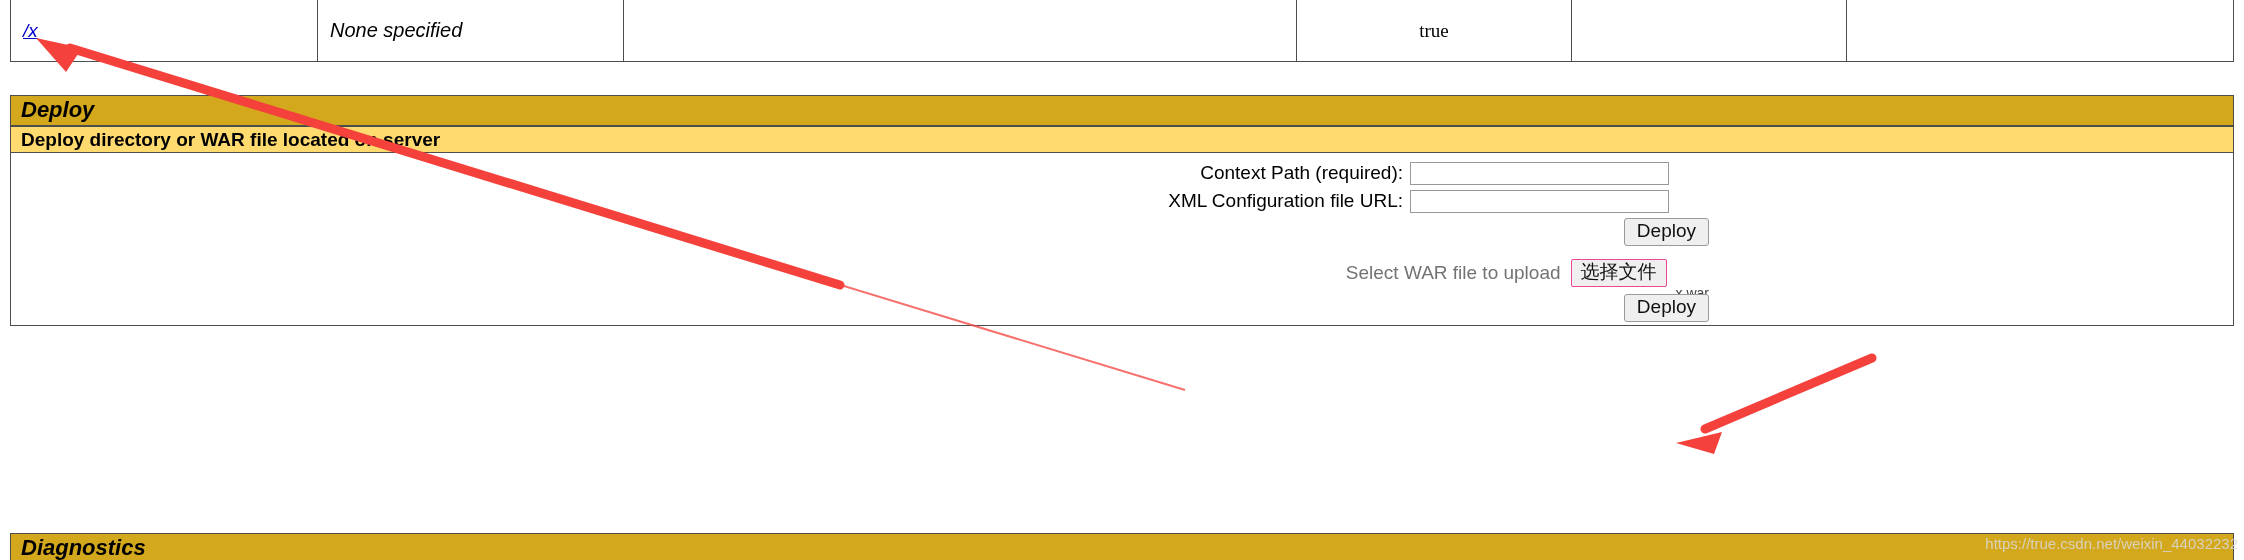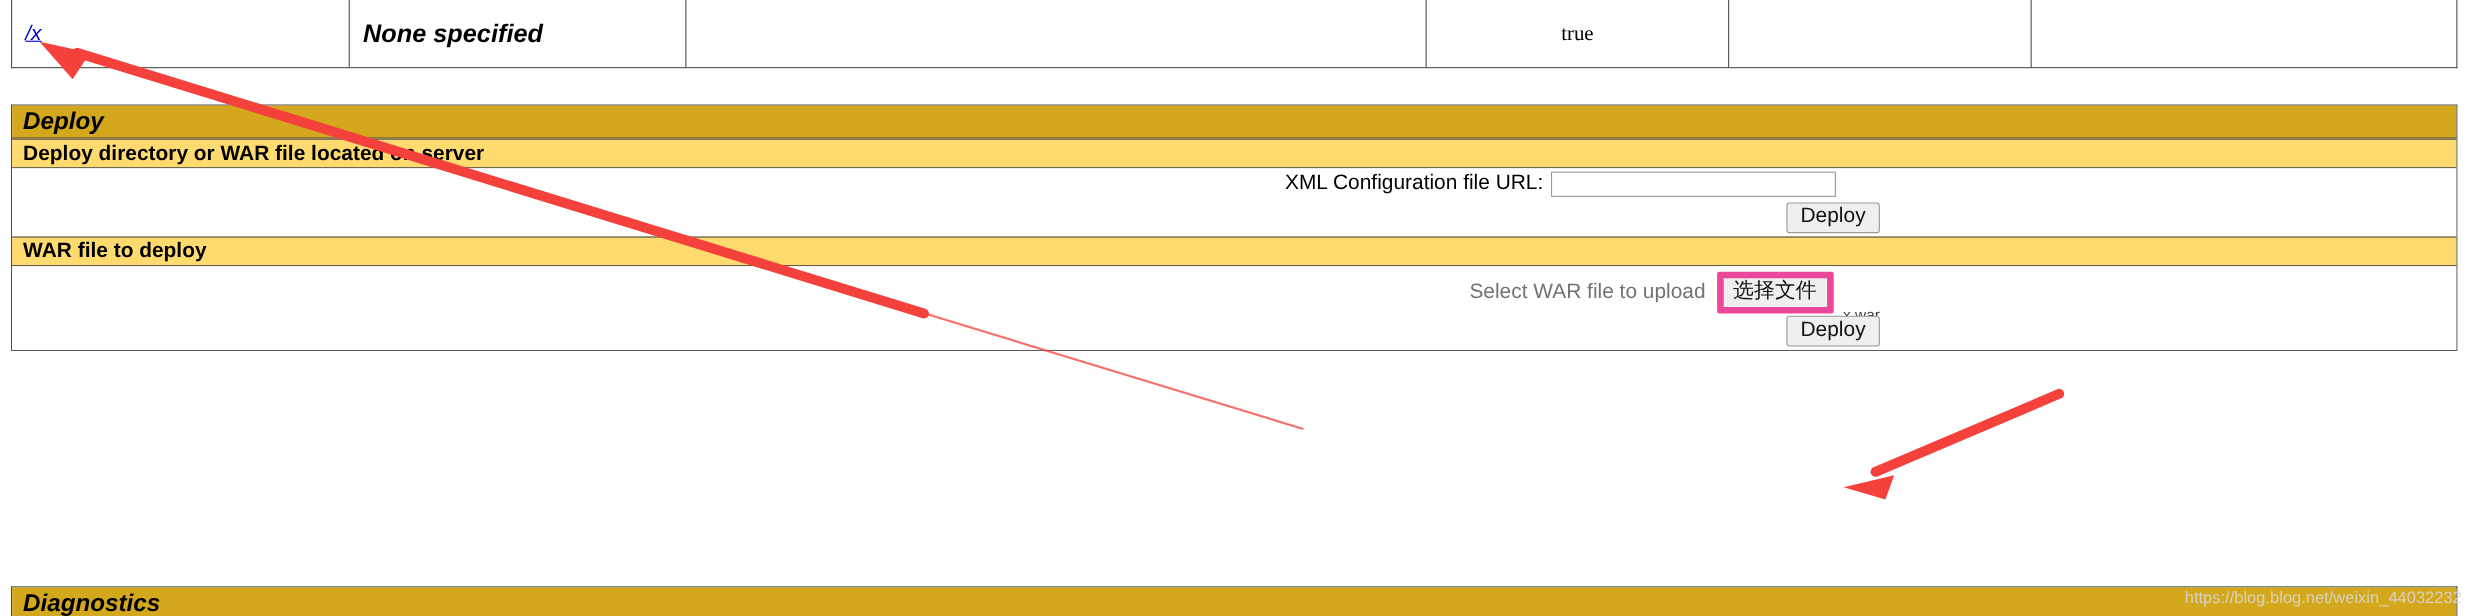--- a/index.html
+++ b/index.html
@@ -53,23 +53,22 @@
 
   .app-link {
     color: #0000cc;
     text-decoration: underline;
     font-style: italic;
     font-size: 19px;
     cursor: pointer;
   }
   .italic-txt {
     font-style: italic;
-    font-size: 23px;
+    font-size: 20px;
     color: #000;
-    font-weight: bold;
   }
 
   
   #deploy-panel {
     top: 95px;
     border: 1px solid #4d4d4d;
     background: #ffffff;
   }
   .band-title {
     background: #D4A81C;
@@ -156,21 +155,21 @@
   }
   .file-label {
     font-size: 19px;
     color: #737373;
     padding-right: 10px;
     white-space: nowrap;
   }
   .file-btn {
     box-sizing: border-box;
     background: #efefef;
-    border: 6px solid #ec4899;
+    border: 1px solid #ec4899;
     border-radius: 2px;
     font-size: 19px;
     color: #101010;
     padding: 2px 9px 4px 9px;
     cursor: pointer;
     line-height: 1.1;
   }
   .file-name {
     font-size: 14px;
     color: #404040;
@@ -228,33 +227,36 @@
 </div>
 
 <div id="deploy-panel" class="panel">
 
   <div class="band-title">Deploy</div>
 
   <div class="band-sub">Deploy directory or WAR file located on server</div>
 
   <div class="form-area">
 
+    <div class="form-row right-pad" style="padding-top:6px;">
+      <span class="lbl">Context Path (required):</span>
+      <input class="txt-input w-narrow" type="text" value="" style="">
+    </div>
 
     <div class="form-row right-pad">
       <span class="lbl">XML Configuration file URL:</span>
       <input class="txt-input w-narrow" type="text" value="" style="">
     </div>
 
 
     <div class="btn-row" style="padding-right:524px;">
       <button class="btn">Deploy</button>
     </div>
   </div>
 
-  <div class="band-sub">WAR file to deploy</div>
 
   <div class="form-area">
 
     <div class="file-row" style="padding-right:524px; padding-top:6px;">
       <span class="file-label">Select WAR file to upload</span>
       <button class="file-btn">选择文件</button>
       <span class="file-name">x.war</span>
     </div>
 
     <div class="btn-row" style="padding-right:524px;">
@@ -274,13 +276,13 @@
     <line x1="840" y1="285" x2="70" y2="48" stroke="#F4413C" stroke-width="9" stroke-linecap="round"></line>
     <polygon points="36,38 82,48 66,72" fill="#F4413C"></polygon>
   </g>
 
   <g>
     <line x1="1872" y1="358" x2="1705" y2="429" stroke="#F4413C" stroke-width="9" stroke-linecap="round"></line>
     <polygon points="1676,443 1722,432 1714,454" fill="#F4413C"></polygon>
   </g>
 </svg>
 
-<div id="watermark">https://blog.blog.net/weixin_44032232</div>
+<div id="watermark">https://true.csdn.net/weixin_44032232</div>
 
 </body></html>

